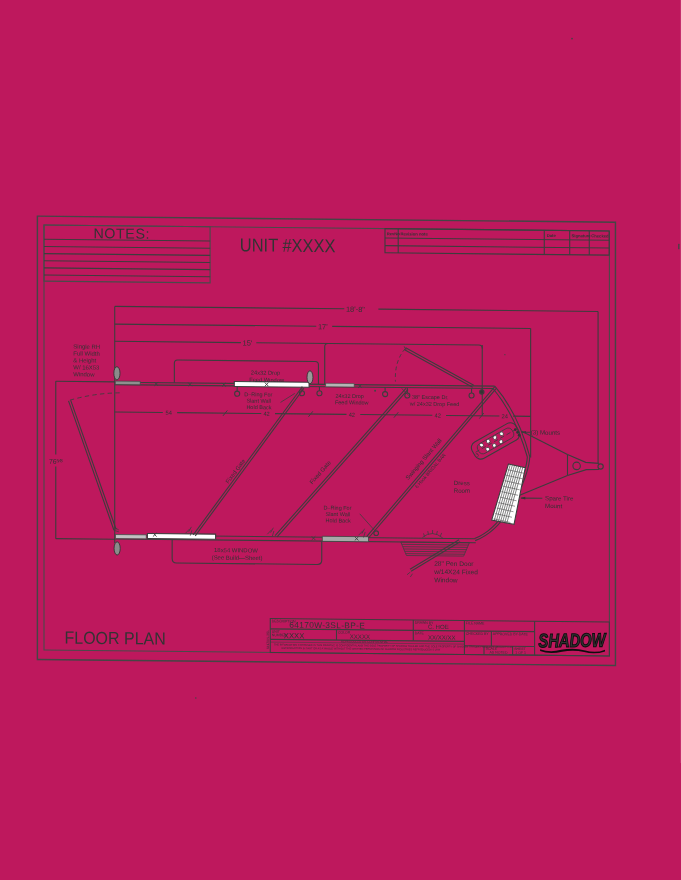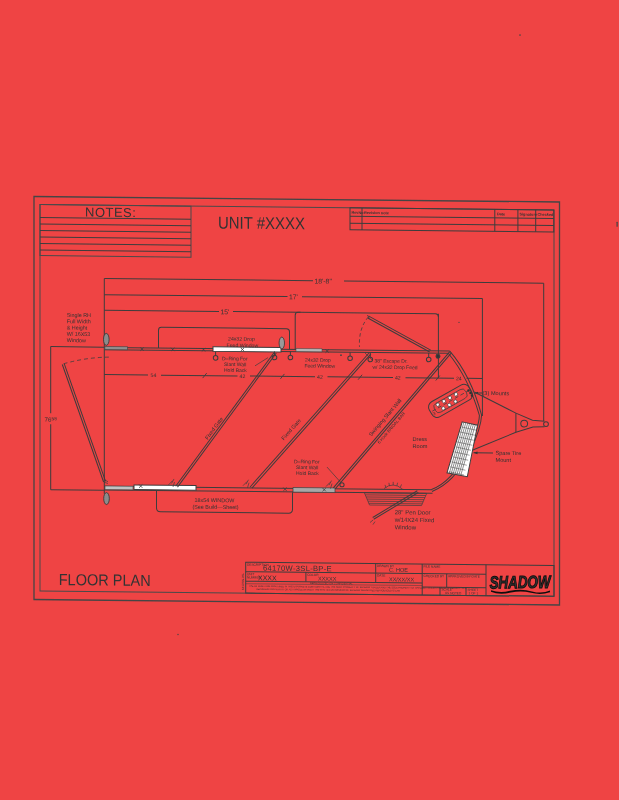--- a/index.html
+++ b/index.html
@@ -1,16 +1,16 @@
 <!DOCTYPE html>
 <html><head>
 <meta charset="utf-8">
 <style>
   html,body{margin:0;padding:0;background:#ffffff;}
-  .page{position:relative;width:619px;height:800px;background:#ef4444;overflow:hidden;
+  .page{position:relative;width:619px;height:800px;background:#be185d;overflow:hidden;
         font-family:"Liberation Sans", sans-serif;}
   svg text{font-family:"Liberation Sans", sans-serif;fill:#333;}
 </style>
 </head>
 <body>
 <div class="page">
 <svg width="619" height="800" viewBox="0 0 619 800">
 <g transform="translate(34,196) skewY(0.6) translate(-34,-196)" fill="none" stroke="#3d3d3d" stroke-width="1">
 
 <rect x="34" y="196.5" width="525.5" height="403" stroke="#454545" stroke-width="1.3" fill="none"></rect>

